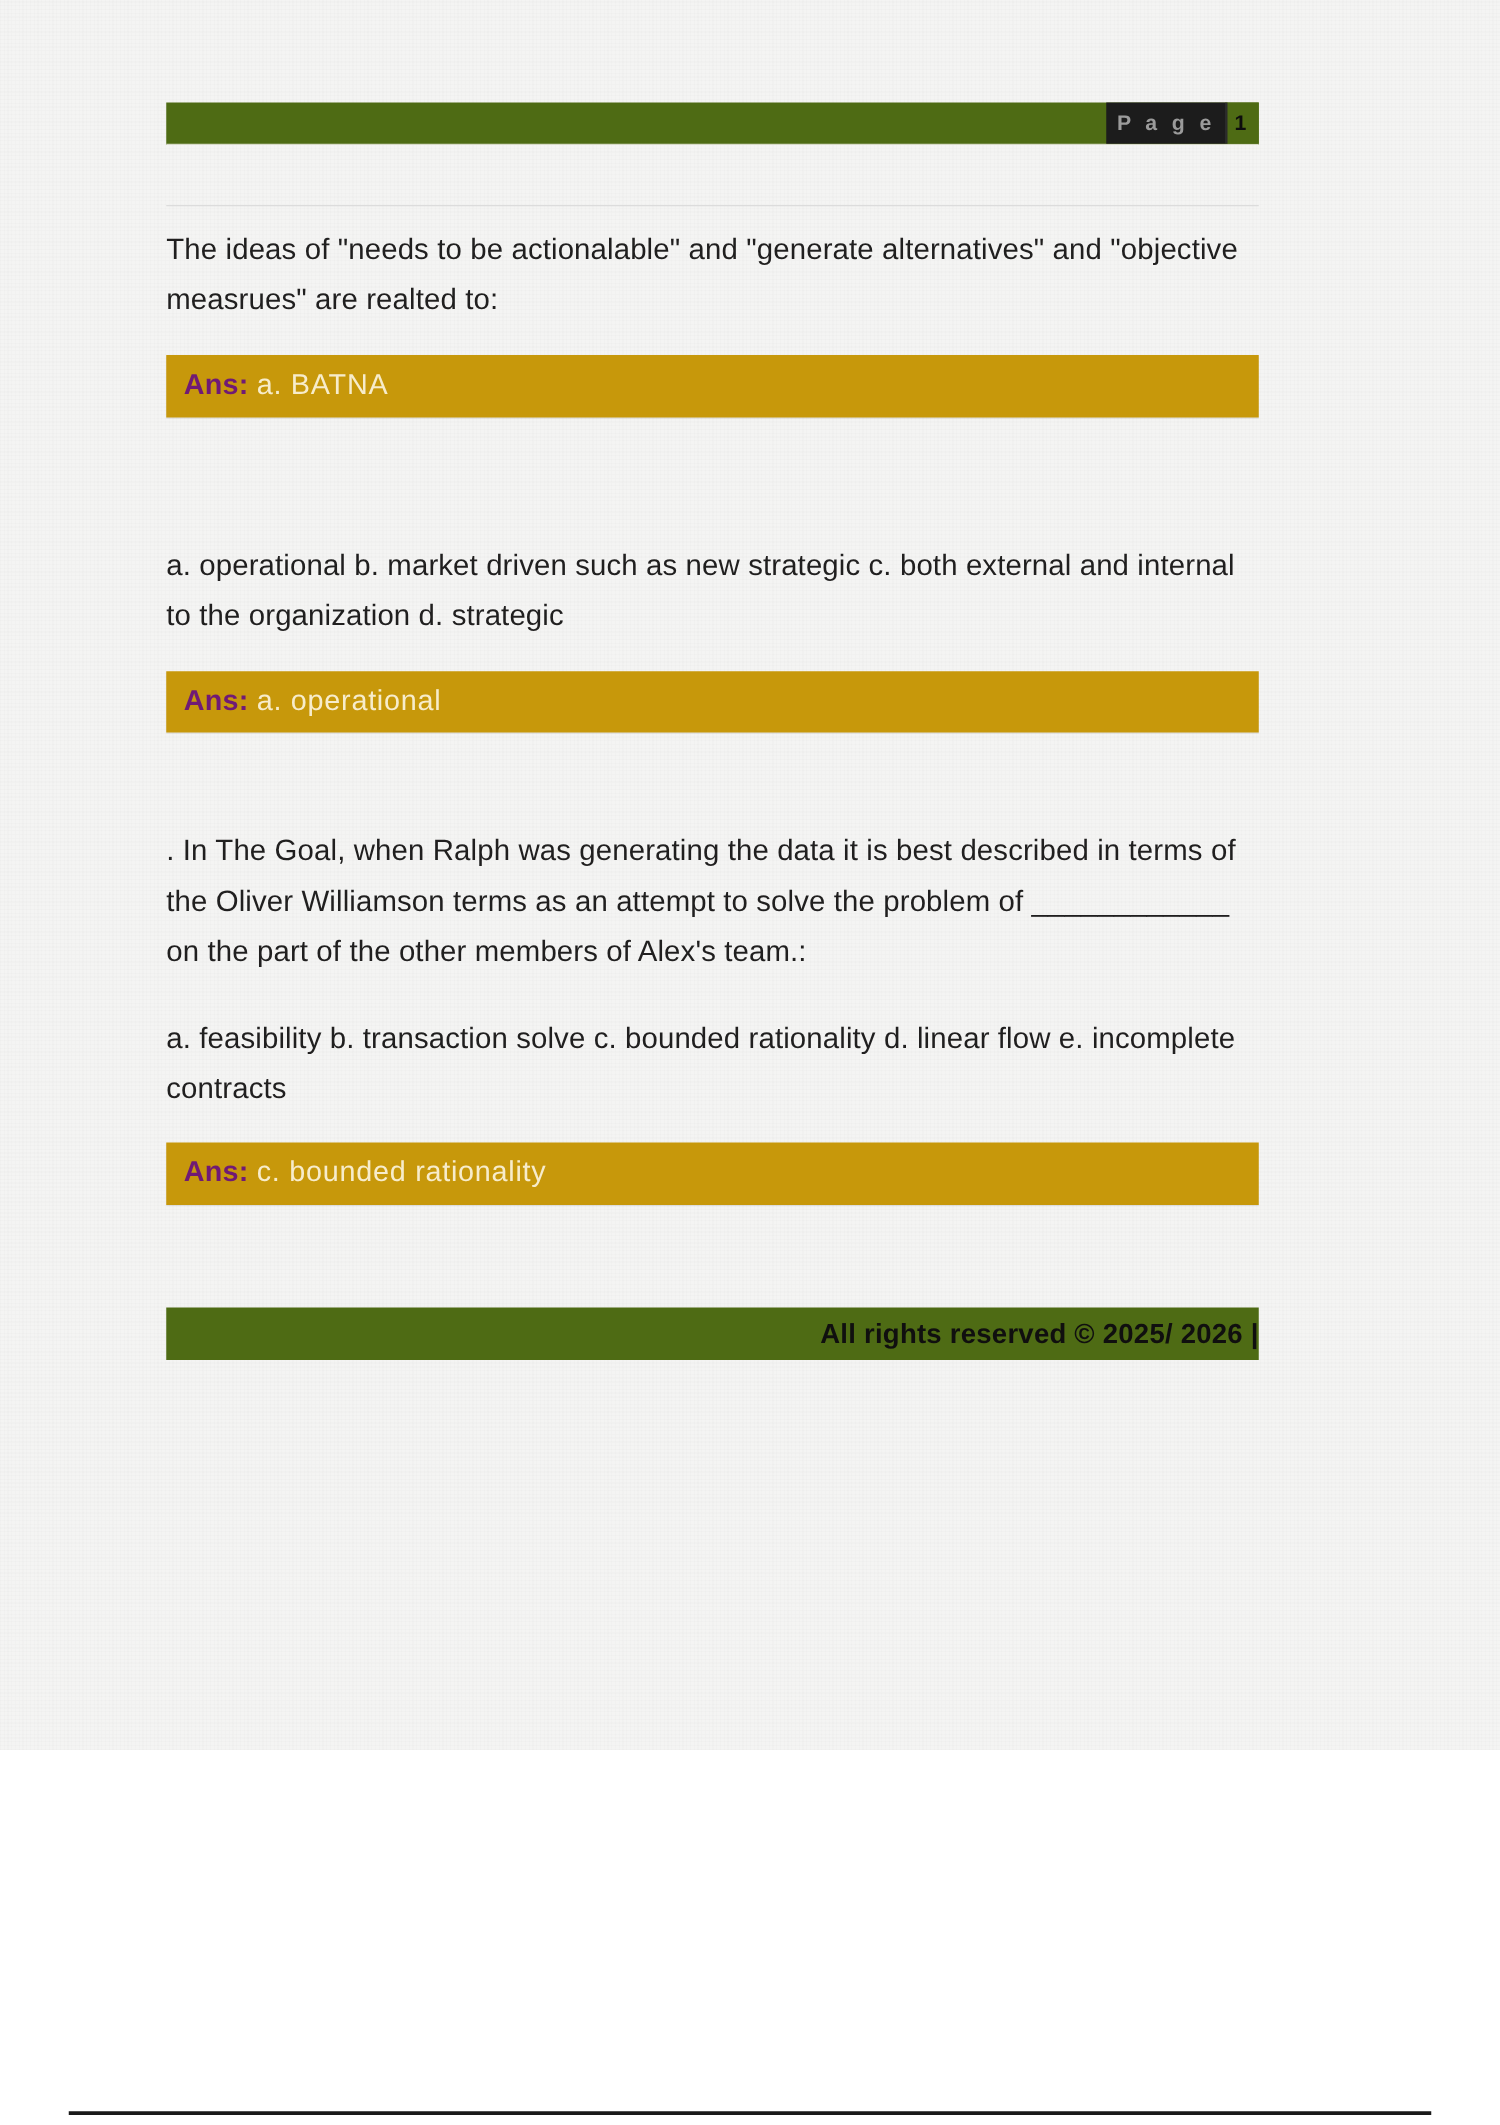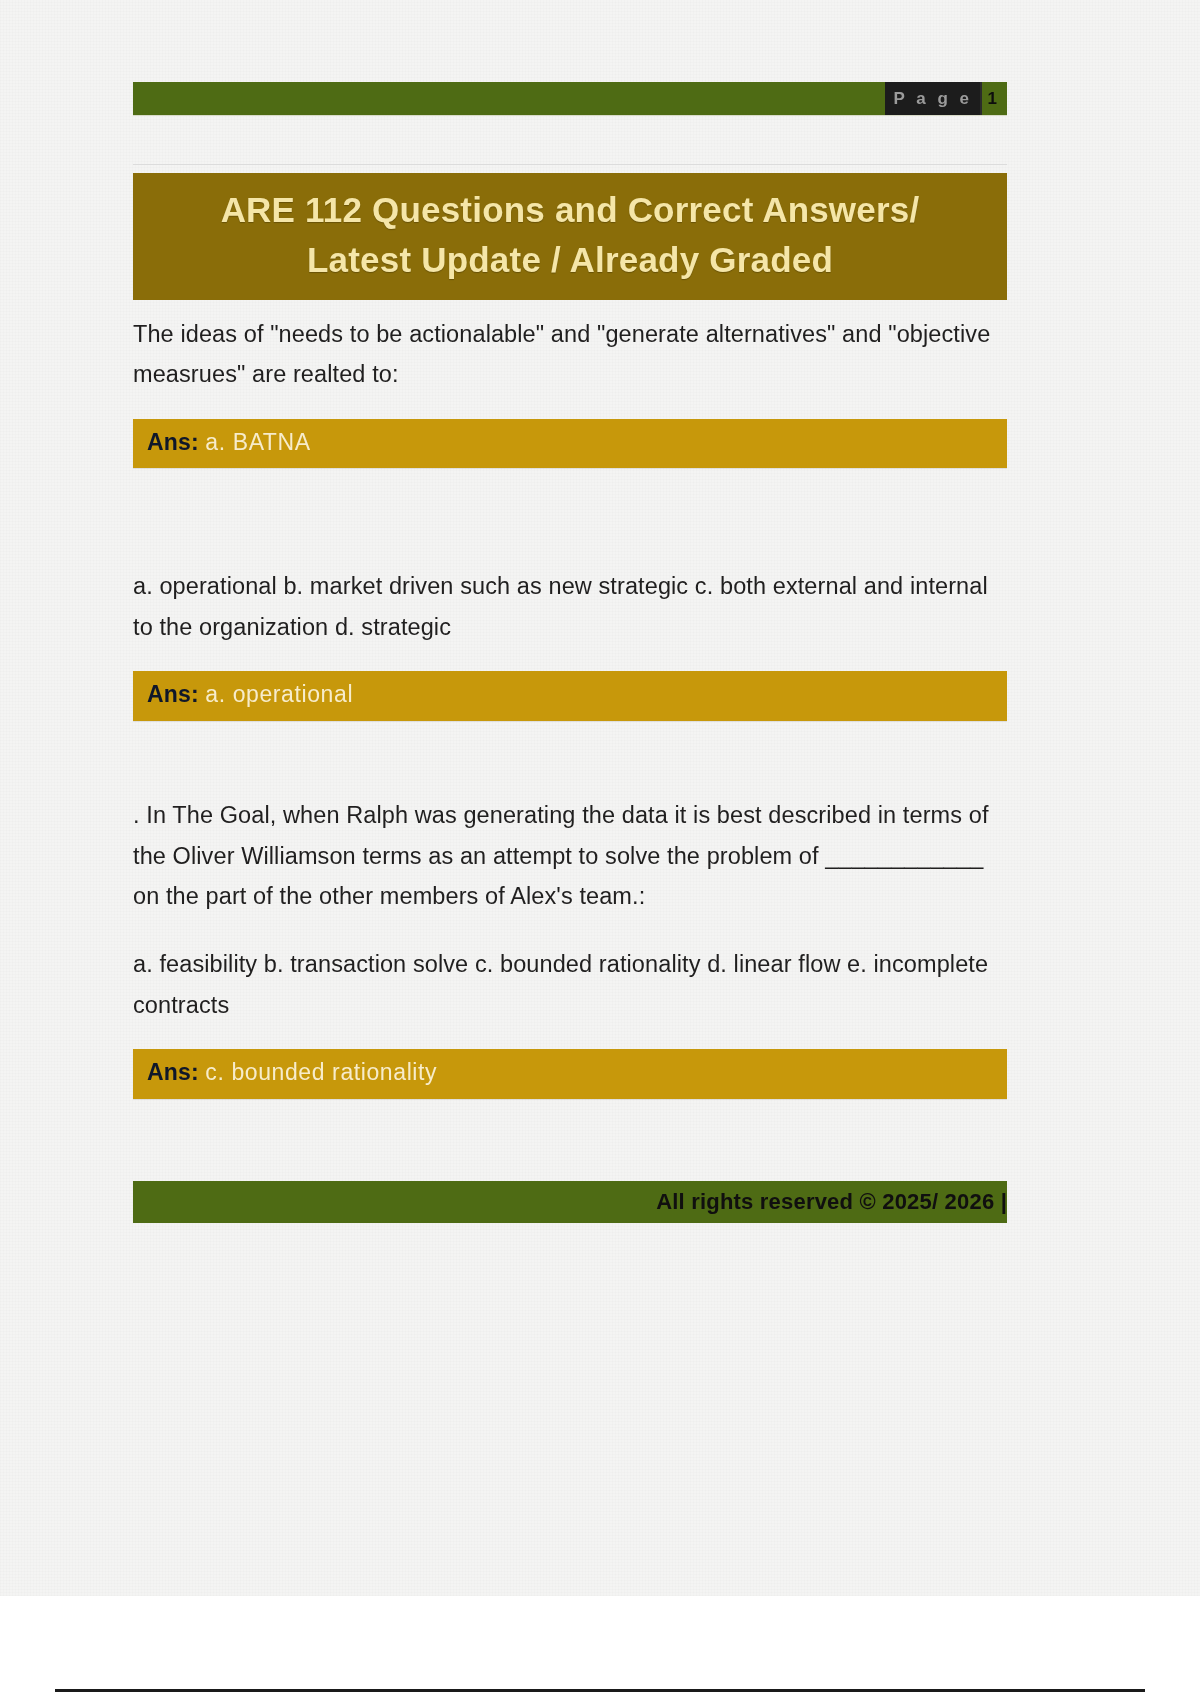--- a/index.html
+++ b/index.html
@@ -14,21 +14,21 @@
     font-family: "Liberation Sans", sans-serif;
     overflow: hidden;
   }
 
   
   #page-sheet {
     position: absolute;
     left: 0;
     top: 0;
     width: 1200px;
-    height: 1596px;
+    height: 1400px;
     background:
       repeating-linear-gradient(0deg, rgba(0,0,0,0.012) 0px, rgba(0,0,0,0.012) 1px, rgba(255,255,255,0) 1px, rgba(255,255,255,0) 3px),
       repeating-linear-gradient(90deg, rgba(0,0,0,0.012) 0px, rgba(0,0,0,0.012) 1px, rgba(255,255,255,0) 1px, rgba(255,255,255,0) 3px),
       #f4f4f3;
     box-sizing: border-box;
   }
 
   #content-column {
     position: absolute;
     left: 133px;
@@ -115,21 +115,21 @@
   .ans-bar {
     margin-top: 24px;
     background: #c7980b;
     padding: 9px 14px 11px 14px;
     box-sizing: border-box;
     font-size: 23px;
     line-height: 1.3;
     box-shadow: 0 1px 0 rgba(0,0,0,0.08);
   }
   .ans-label {
-    color: #0f172a;
+    color: #701a75;
     font-weight: 700;
     letter-spacing: 0.2px;
   }
   .ans-value {
     color: #f7eccb;
     font-weight: 400;
     letter-spacing: 0.6px;
   }
 
   .block-gap-1 { height: 70px; }
@@ -168,24 +168,20 @@
 
     <div class="header-band">
       <div class="page-badge">
         <span class="page-badge-dark">P a g e</span>
         <span class="page-badge-num">1</span>
       </div>
     </div>
 
     <div class="thin-divider"></div>
 
-    <div class="title-banner">
-      <div>ARE 112 Questions and Correct Answers/</div>
-      <div>Latest Update / Already Graded</div>
-    </div>
 
     <div class="q-block">
       <p class="q-text q-stem"> The ideas of "needs to be actionalable" and "generate alternatives" and "objective measrues" are realted to:</p>
       <div class="ans-bar">
         <span class="ans-label">Ans:</span>
         <span class="ans-value">a. BATNA</span>
       </div>
     </div>
 
     <div class="block-gap-1"></div>

